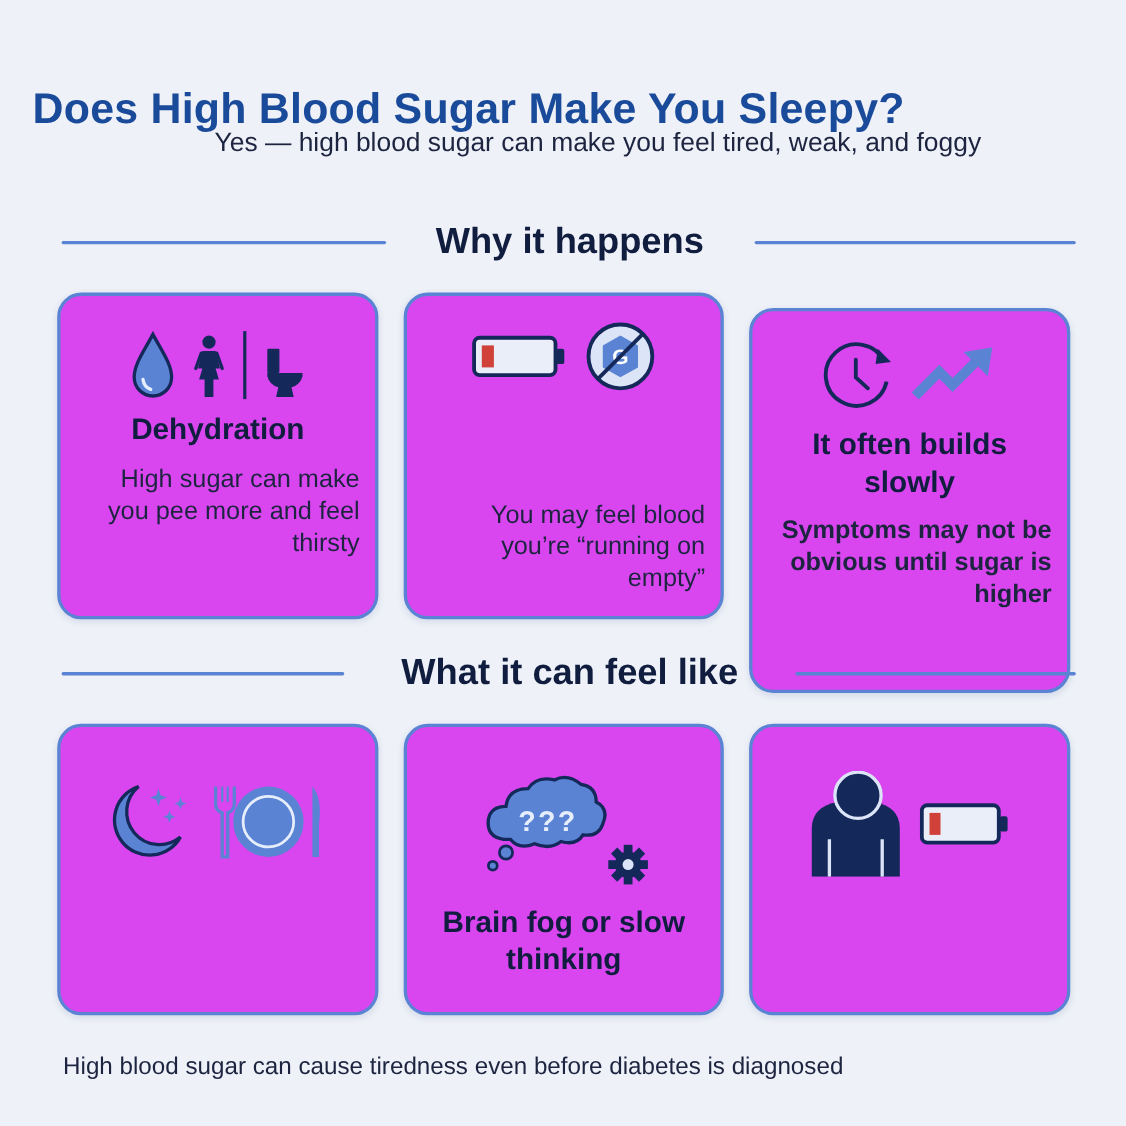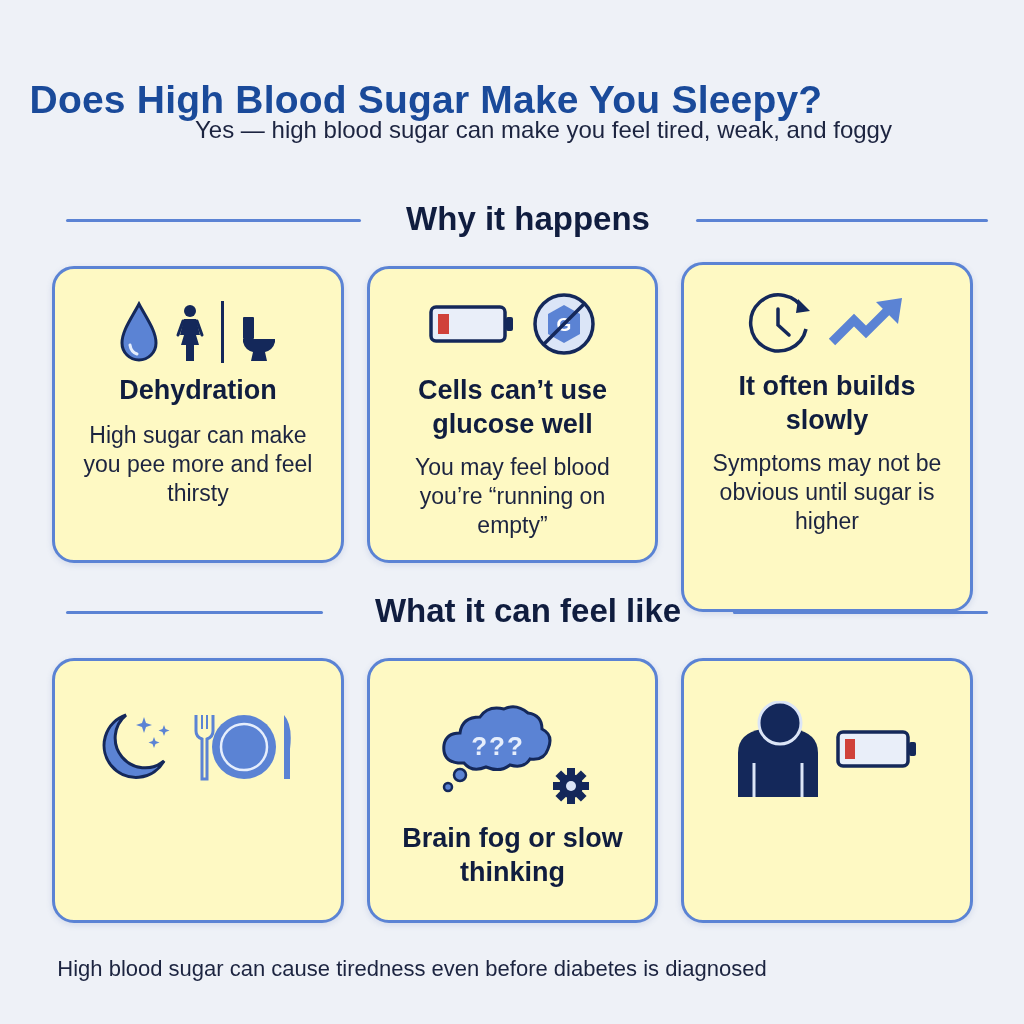--- a/index.html
+++ b/index.html
@@ -13,44 +13,44 @@
   .title {
     position: absolute; left: 0; top: 46px; width: 852px;
     text-align: center; font-size: 39px; font-weight: bold;
     color: #1a4a9a; letter-spacing: 0.2px; margin-top: 32px;
   }
   .subtitle {
     position: absolute; left: 0; top: 116px; width: 995px;
     text-align: center; font-size: 24px; color: #1c2440; padding-left: 46px;
   }
   .section-head {
-    position: absolute; left: 16px; width: 912px; height: 40px;
+    position: absolute; left: 6px; width: 912px; height: 40px;
   }
   .section-head .line {
     position: absolute; top: 19px; height: 3px; background: #5b83d4; border-radius: 2px;
   }
   .section-head .label {
     position: absolute; left: 0; width: 1024px; top: 0;
     text-align: center; font-size: 33px; font-weight: bold; color: #101d3f;
   }
   .card {
     position: absolute; box-sizing: border-box;
-    background: #fef9c3; border: 3px solid #5b83d4; border-radius: 22px;
+    background: #d946ef; border: 3px solid #5b83d4; border-radius: 22px;
     box-shadow: 0 2px 6px rgba(60,90,160,0.15);
   }
   .icons {
     position: absolute; left: 0; width: 100%; display: flex;
     justify-content: center; align-items: center; gap: 14px;
   }
   .card-title {
     position: absolute; left: 10px; right: 10px; text-align: center;
     font-size: 27px; font-weight: bold; color: #101d3f; line-height: 34px;
   }
   .card-desc {
-    position: absolute; left: 14px; right: 14px; text-align: center;
+    position: absolute; left: 14px; right: 14px; text-align: right;
     font-size: 23px; color: #1c2440; line-height: 29px;
   }
   .footer {
     position: absolute; left: 0; top: 956px; width: 824px; text-align: center;
     font-size: 22px; color: #1c2440;
   }
   svg { display: block; }
 </style>
 </head>
 <body>
@@ -106,42 +106,41 @@
     </span>
     <span>
       <svg width="66" height="66" viewBox="0 0 66 66">
         <circle cx="33" cy="33" r="29" fill="#dbe5f7" stroke="#14285a" stroke-width="3.5"></circle>
         <polygon points="33,14 49,23 49,43 33,52 17,43 17,23" fill="#5b83d4"></polygon>
         <text x="33" y="40" text-anchor="middle" font-size="19" font-weight="bold" fill="#ffffff" font-family="Liberation Sans, sans-serif">G</text>
         <line x1="13" y1="53" x2="53" y2="13" stroke="#14285a" stroke-width="3.5"></line>
       </svg>
     </span>
   </div>
-  <div class="card-title" style="top:104px;">Cells can’t use glucose well</div>
   <div class="card-desc" style="top:184px;">You may feel blood you’re “running on empty”</div>
 </div>
 
-<div class="card" style="left:681px; top:262px; width:292px; height:350px;">
+<div class="card" style="left:681px; top:280px; width:292px; height:350px;">
   <div class="icons" style="top:24px; gap:14px;">
     <span>
       <svg width="66" height="66" viewBox="0 0 66 66">
         <path d="M56 22 A28 28 0 1 0 58 40" fill="none" stroke="#14285a" stroke-width="3.5"></path>
         <polygon points="50,10 62,22 48,24" fill="#14285a"></polygon>
         <path d="M30 20 v16 l11 10" fill="none" stroke="#14285a" stroke-width="3.5" stroke-linecap="round"></path>
       </svg>
     </span>
     <span>
       <svg width="78" height="52" viewBox="0 0 78 52">
         <path d="M4 46 L26 24 L38 36 L60 14" fill="none" stroke="#5b83d4" stroke-width="9" stroke-linejoin="miter"></path>
         <polygon points="48,6 74,2 70,28" fill="#5b83d4"></polygon>
       </svg>
     </span>
   </div>
   <div class="card-title" style="top:104px;">It often builds slowly</div>
-  <div class="card-desc" style="top:184px;">Symptoms may not be obvious until sugar is higher</div>
+  <div class="card-desc" style="top:184px;font-weight:bold;">Symptoms may not be obvious until sugar is higher</div>
 </div>
 
 <div class="section-head" style="top:592px;">
   <div class="line" style="left:50px; width:257px;"></div>
   <div class="label">What it can feel like</div>
   <div class="line" style="left:717px; width:255px;"></div>
 </div>
 
 <div class="card" style="left:52px; top:658px; width:292px; height:265px;">
   <div class="icons" style="top:50px; gap:18px;">

